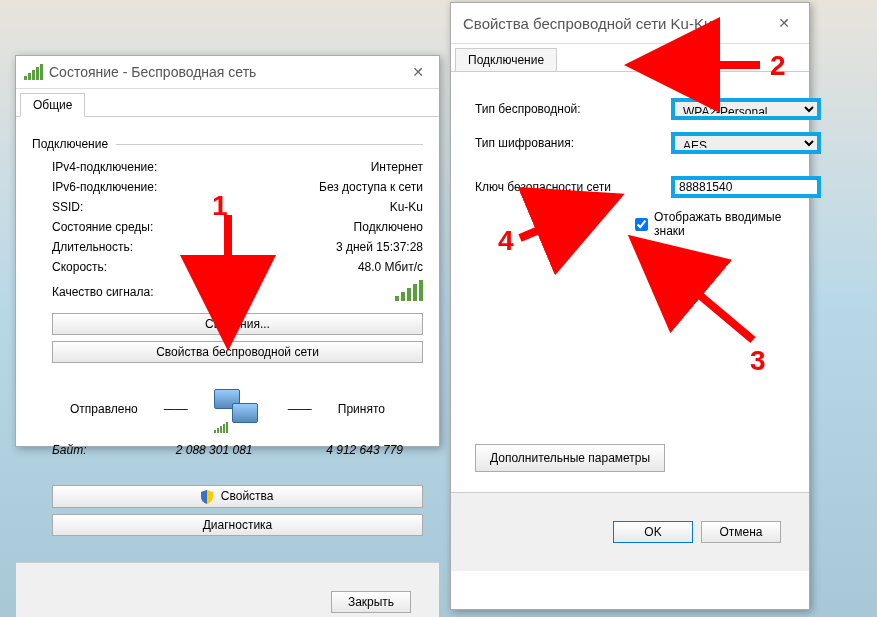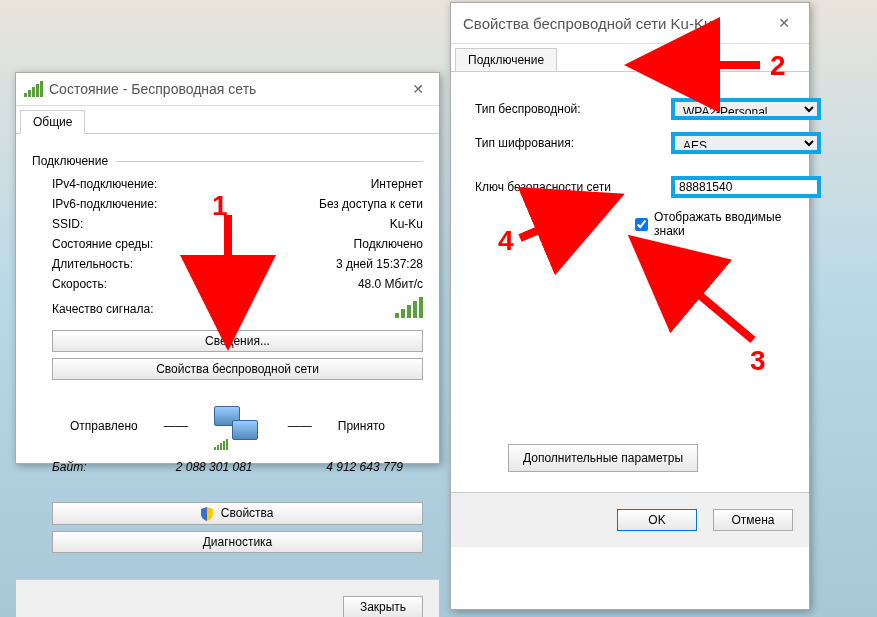--- a/index.html
+++ b/index.html
@@ -137,22 +137,22 @@
     }
     .byte-row .l { width: 80px; }
     .byte-row .c1 { flex: 1; text-align: right; padding-right: 30px;}
     .byte-row .c2 { flex: 1; text-align: right; }
     .shield-icon {
       display: inline-block; width: 12px; height: 14px; margin-right: 4px;
       vertical-align: middle;
     }
     .bottom-bar {
       border-top: 1px solid #ccc;
-      padding: 16px;
-      display: flex; justify-content: flex-end; gap: 16px;
+      padding: 28px;
+      display: flex; justify-content: flex-end; gap: 8px;
       background: #f0f0f0;
     }
     
     .form-row {
       display: flex; align-items: center; padding: 6px 0;
     }
     .form-row .flabel { width: 160px; }
     .form-row .fcontrol { flex: 1; }
     select, input[type=text] {
       width: 100%; padding: 2px 4px;
@@ -171,21 +171,21 @@
     }
     .anno-num {
       position: absolute;
       font-size: 28px; font-weight: bold; color: #ff0000;
       font-family: Arial, sans-serif;
     }
   </style>
 </head>
 <body>
 
-<div class="window" style="left:15px; top:72px; width:425px; height:392px;">
+<div class="window" style="left:15px; top:55px; width:425px; height:392px;">
   <div class="titlebar">
     <span class="signal-icon-title">
       <span></span>
         <span></span>
         <span></span>
         <span></span>
         <span></span>
     </span>
     <span class="title-text">Состояние - Беспроводная сеть</span>
     <div class="close-btn">✕</div>
@@ -310,21 +310,21 @@
         <input type="text" value="88881540" style="">
       </div>
     </div>
     <div class="checkbox-row">
       <input type="checkbox" checked="" style="">
       <span>Отображать вводимые знаки</span>
     </div>
 
     <div style="height:200px;"></div>
 
-    <button class="btn" style="padding:6px 14px;margin-left:33px;">Дополнительные параметры</button>
+    <button class="btn" style="padding:6px 14px;">Дополнительные параметры</button>
   </div>
   <div class="bottom-bar">
     <button class="btn" style="min-width:80px; border-color:#0078d7;">OK</button>
     <button class="btn" style="min-width:80px;">Отмена</button>
   </div>
 </div>
 
 <svg class="anno" style="left:0;top:0;" width="877" height="617">
   <defs>
     <marker id="ah" markerWidth="12" markerHeight="12" refX="10" refY="6" orient="auto">

